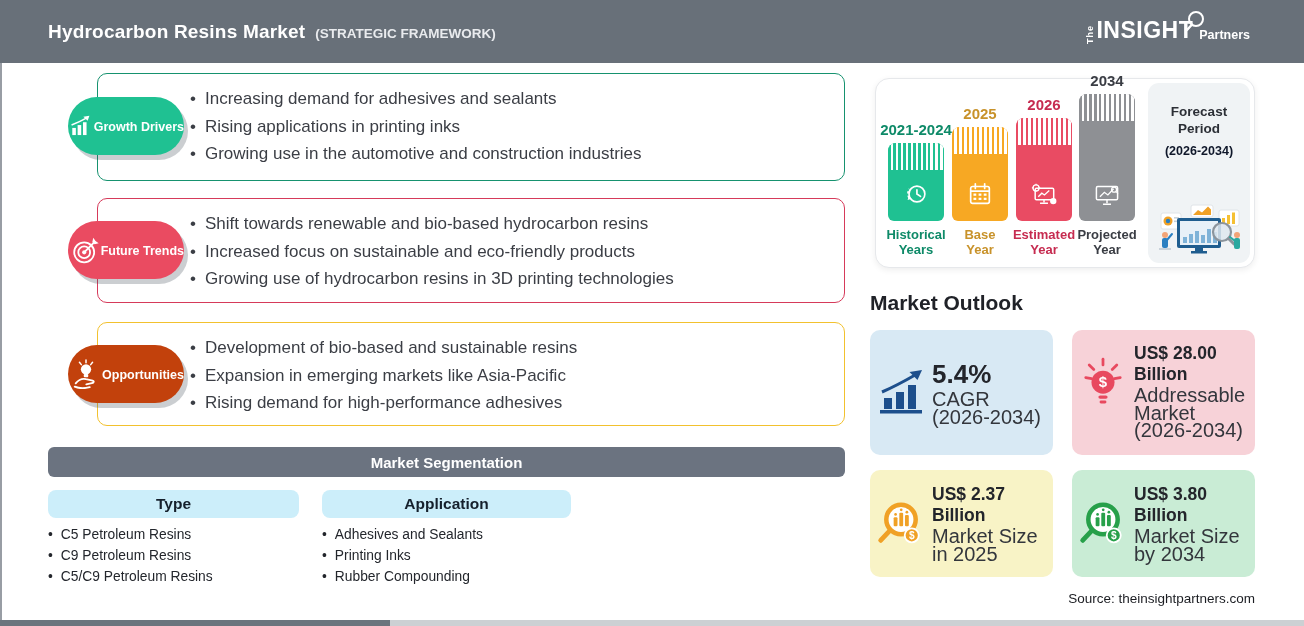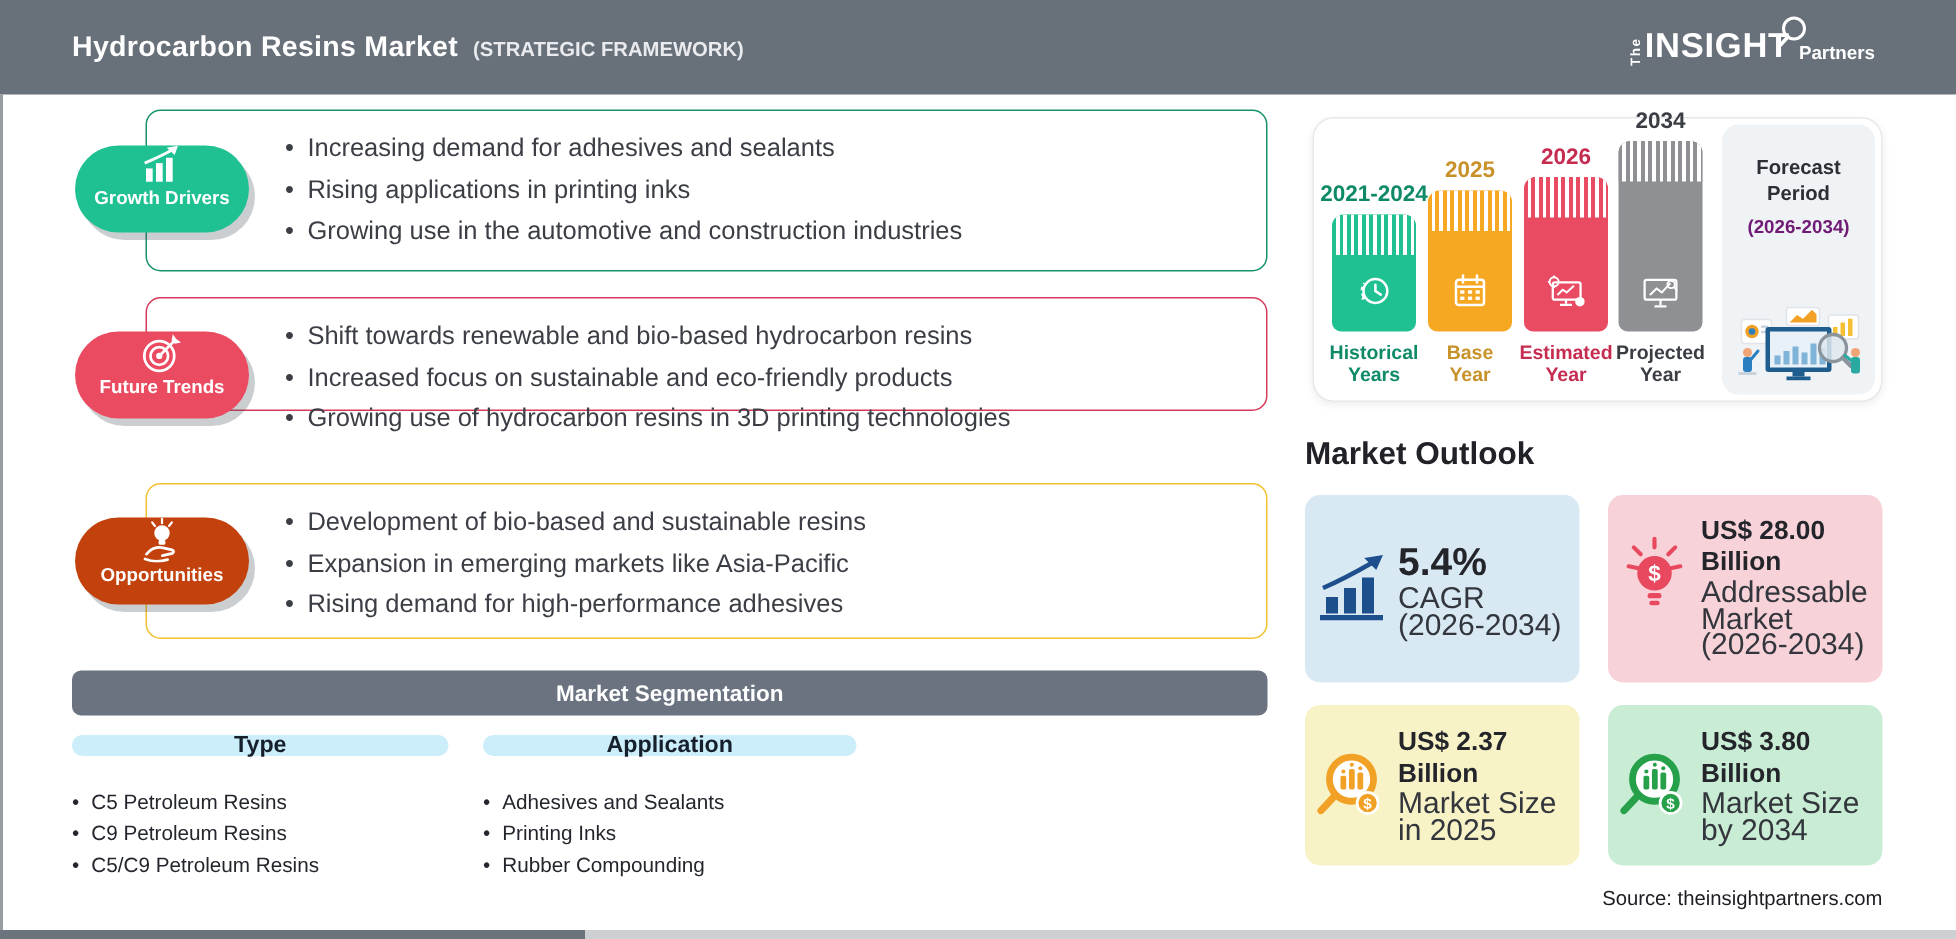--- a/index.html
+++ b/index.html
@@ -24,36 +24,36 @@
   .left-edge { position:absolute; left:0; top:63px; width:2px; height:557px; background:#989da4; }
   .footer-dark { position:absolute; left:0; top:620px; width:390px; height:6px; background:#6b747d; }
   .footer-light { position:absolute; left:390px; top:620px; width:914px; height:6px; background:#ccd0d3; }
 
   
   .frame-box { position:absolute; left:97px; width:748px; border-radius:10px; background:#fff; }
   .frame-box ul { list-style:none; padding:17px 18px 0 92px; }
   .frame-box li { font-size:17px; color:#3b3e45; margin-bottom:12.5px; line-height:15px; }
   .frame-box li::before { content:"•"; margin-right:9px; color:#3b3e45; }
   .box-drivers { top:73px; height:108px; border:1.6px solid #16926f; }
-  .box-trends  { top:198px; height:76px; border:1.6px solid #d63a5a; }
+  .box-trends  { top:198px; height:105px; border:1.6px solid #d63a5a; }
   .box-opps    { top:322px; height:104px; border:1.6px solid #f2c12e; }
 
-  .badge { position:absolute; left:50px; width:116px; height:58px; border-radius:30px;
-           display:flex; flex-direction:column; align-items:center; justify-content:flex-start;
+  .badge { position:absolute; left:68px; width:116px; height:58px; border-radius:30px;
+           display:flex; flex-direction:row; align-items:center; justify-content:flex-end;
            color:#fff; box-shadow:4px 5px 0 rgba(70,80,90,0.28); z-index:3; }
   .badge-label { font-size:12.5px; font-weight:bold; margin-top:1px; white-space:nowrap; }
   .badge-drivers { top:97px; background:#1fc192; }
   .badge-trends  { top:221px; background:#ea4b61; }
   .badge-opps    { top:345px; background:#c2410c; }
 
   
   .seg-bar { position:absolute; left:48px; top:447px; width:797px; height:30px; background:#6b7380;
              border-radius:6px; display:flex; align-items:center; justify-content:center;
              color:#fff; font-size:15px; font-weight:bold; }
-  .seg-pill { position:absolute; top:490px; height:14px; background:#cceefa; border-radius:8px;
+  .seg-pill { position:absolute; top:490px; height:28px; background:#cceefa; border-radius:8px;
               display:flex; align-items:center; justify-content:center; color:#15202c;
               font-size:15.5px; font-weight:bold; }
   .pill-type { left:48px; width:251px; }
   .pill-app  { left:322px; width:249px; }
   .seg-list { position:absolute; top:524px; list-style:none; }
   .seg-list li { font-size:13.8px; color:#23262c; line-height:21px; }
   .seg-list li::before { content:"•"; margin-right:8px; color:#23262c; }
   .list-type { left:48px; }
   .list-app  { left:322px; }
 
@@ -74,21 +74,21 @@
   .stripes-1 { background:repeating-linear-gradient(90deg,#f7a823 0 2.5px,#ffffff 2.5px 5px); }
   .stripes-2 { background:repeating-linear-gradient(90deg,#e94b63 0 2.5px,#ffffff 2.5px 5px); }
   .stripes-3 { background:repeating-linear-gradient(90deg,#8e9094 0 2.5px,#ffffff 2.5px 5px); }
   .tl-icon { position:absolute; left:50%; transform:translateX(-50%); bottom:13px; }
   .tl-caption { margin-top:6px; height:32px; text-align:center; font-size:13px; font-weight:bold; line-height:15px; }
   .cap-0 { color:#0e8a68; } .cap-1 { color:#c8922a; } .cap-2 { color:#c62b50; } .cap-3 { color:#3a3d44; }
 
   .forecast-panel { position:absolute; right:4px; top:4px; bottom:4px; width:102px; background:#f0f3f5;
                     border-radius:11px; text-align:center; padding-top:20px; }
   .forecast-title { font-size:13.5px; font-weight:bold; color:#2c2f36; line-height:17px; width:70px; margin:0 auto; }
-  .forecast-range { font-size:12.5px; font-weight:bold; color:#701a75; margin-top:7px; }
+  .forecast-range { font-size:12.5px; font-weight:bold; color:#0f172a; margin-top:7px; }
   .forecast-illo { position:absolute; left:50%; transform:translateX(-50%); bottom:5px; }
 
   
   .outlook-title { position:absolute; left:870px; top:291px; font-size:21px; font-weight:bold; color:#202228; }
   .ol-card { position:absolute; border-radius:10px; display:flex; }
   .card-cagr  { left:870px;  top:330px; width:183px; height:125px; background:#d8e9f4; align-items:center; }
   .card-addr  { left:1072px; top:330px; width:183px; height:125px; background:#f7d2d8; }
   .card-2025  { left:870px;  top:470px; width:183px; height:107px; background:#f8f3c6; align-items:center; }
   .card-2034  { left:1072px; top:470px; width:183px; height:107px; background:#c9ecd5; align-items:center; }
   .ol-icon { width:62px; display:flex; align-items:center; justify-content:center; flex-shrink:0; }

